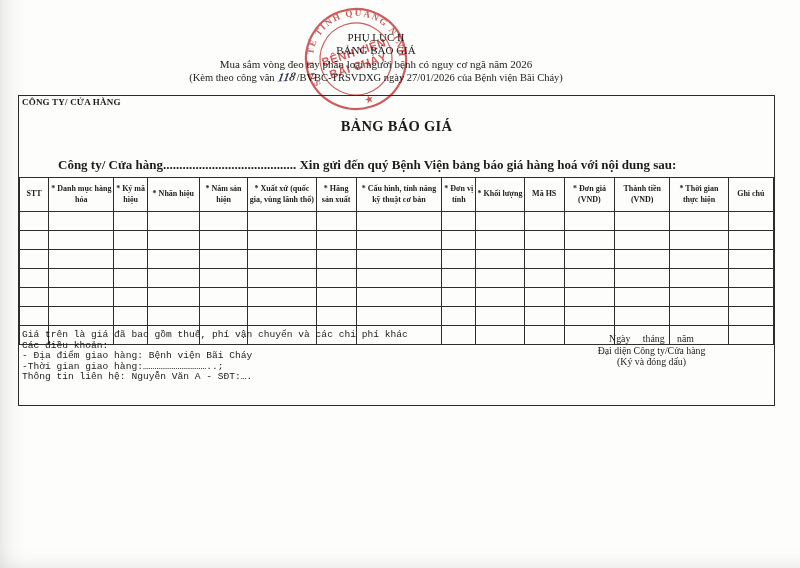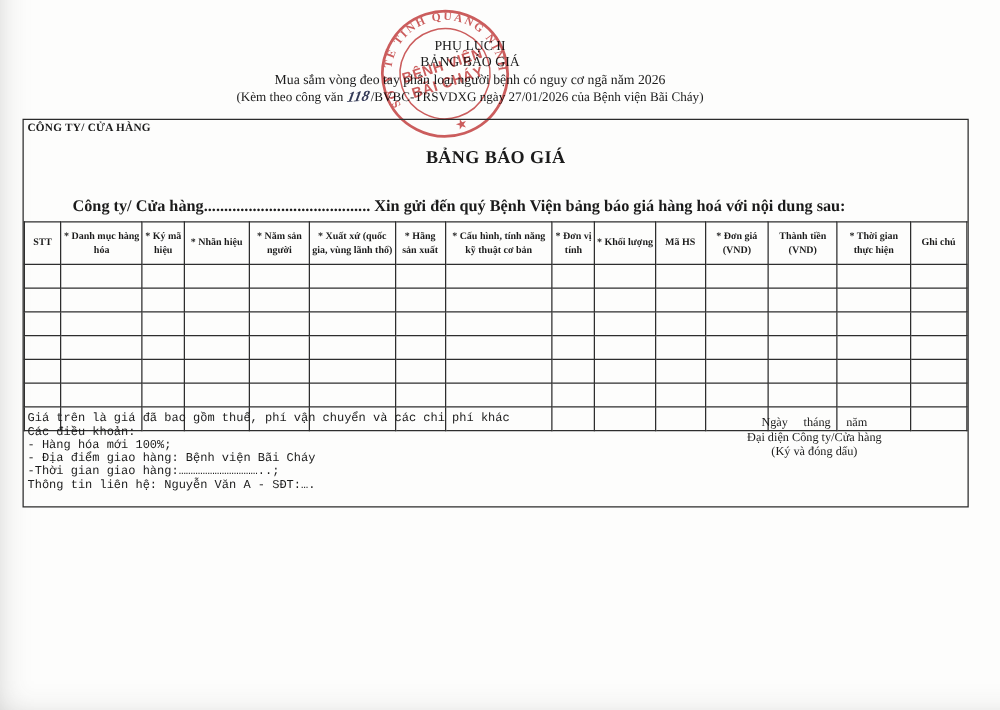--- a/index.html
+++ b/index.html
@@ -128,21 +128,21 @@
           <col style="width: 55px;">
           <col style="width: 58px;">
           <col style="width: 45px;">
         </colgroup>
       <thead>
           <tr id="quote-head">
             <th>STT</th>
             <th>* Danh mục hàng hóa</th>
             <th>* Ký mã hiệu</th>
             <th>* Nhãn hiệu</th>
-            <th>* Năm sản người</th>
+            <th>* Năm sản hiện</th>
             <th>* Xuất xứ (quốc gia, vùng lãnh thổ)</th>
             <th>* Hãng sản xuất</th>
             <th>* Cấu hình, tính năng kỹ thuật cơ bản</th>
             <th>* Đơn vị tính</th>
             <th>* Khối lượng</th>
             <th>Mã HS</th>
             <th>* Đơn giá (VND)</th>
             <th>Thành tiền (VND)</th>
             <th>* Thời gian thực hiện</th>
             <th>Ghi chú</th>
@@ -267,21 +267,20 @@
             <td>&nbsp;</td>
             <td>&nbsp;</td>
             <td>&nbsp;</td>
           </tr>
         </tbody>
     </table>
 
     <div class="terms" id="terms-block">
         <div>Giá trên là giá đã bao gồm thuế, phí vận chuyển và các chi phí khác</div>
         <div>Các điều khoản:</div>
-        <div>- Hàng hóa mới 100%;</div>
         <div>- Địa điểm giao hàng: Bệnh viện Bãi Cháy</div>
         <div>-Thời gian giao hàng:……………………………..;</div>
         <div>Thông tin liên hệ: Nguyễn Văn A - SĐT:….</div>
       </div>
 
     <div class="signature">
       <div class="date-line">Ngày tháng năm</div>
       <div class="rep">Đại diện Công ty/Cửa hàng</div>
       <div>(Ký và đóng dấu)</div>
     </div>

